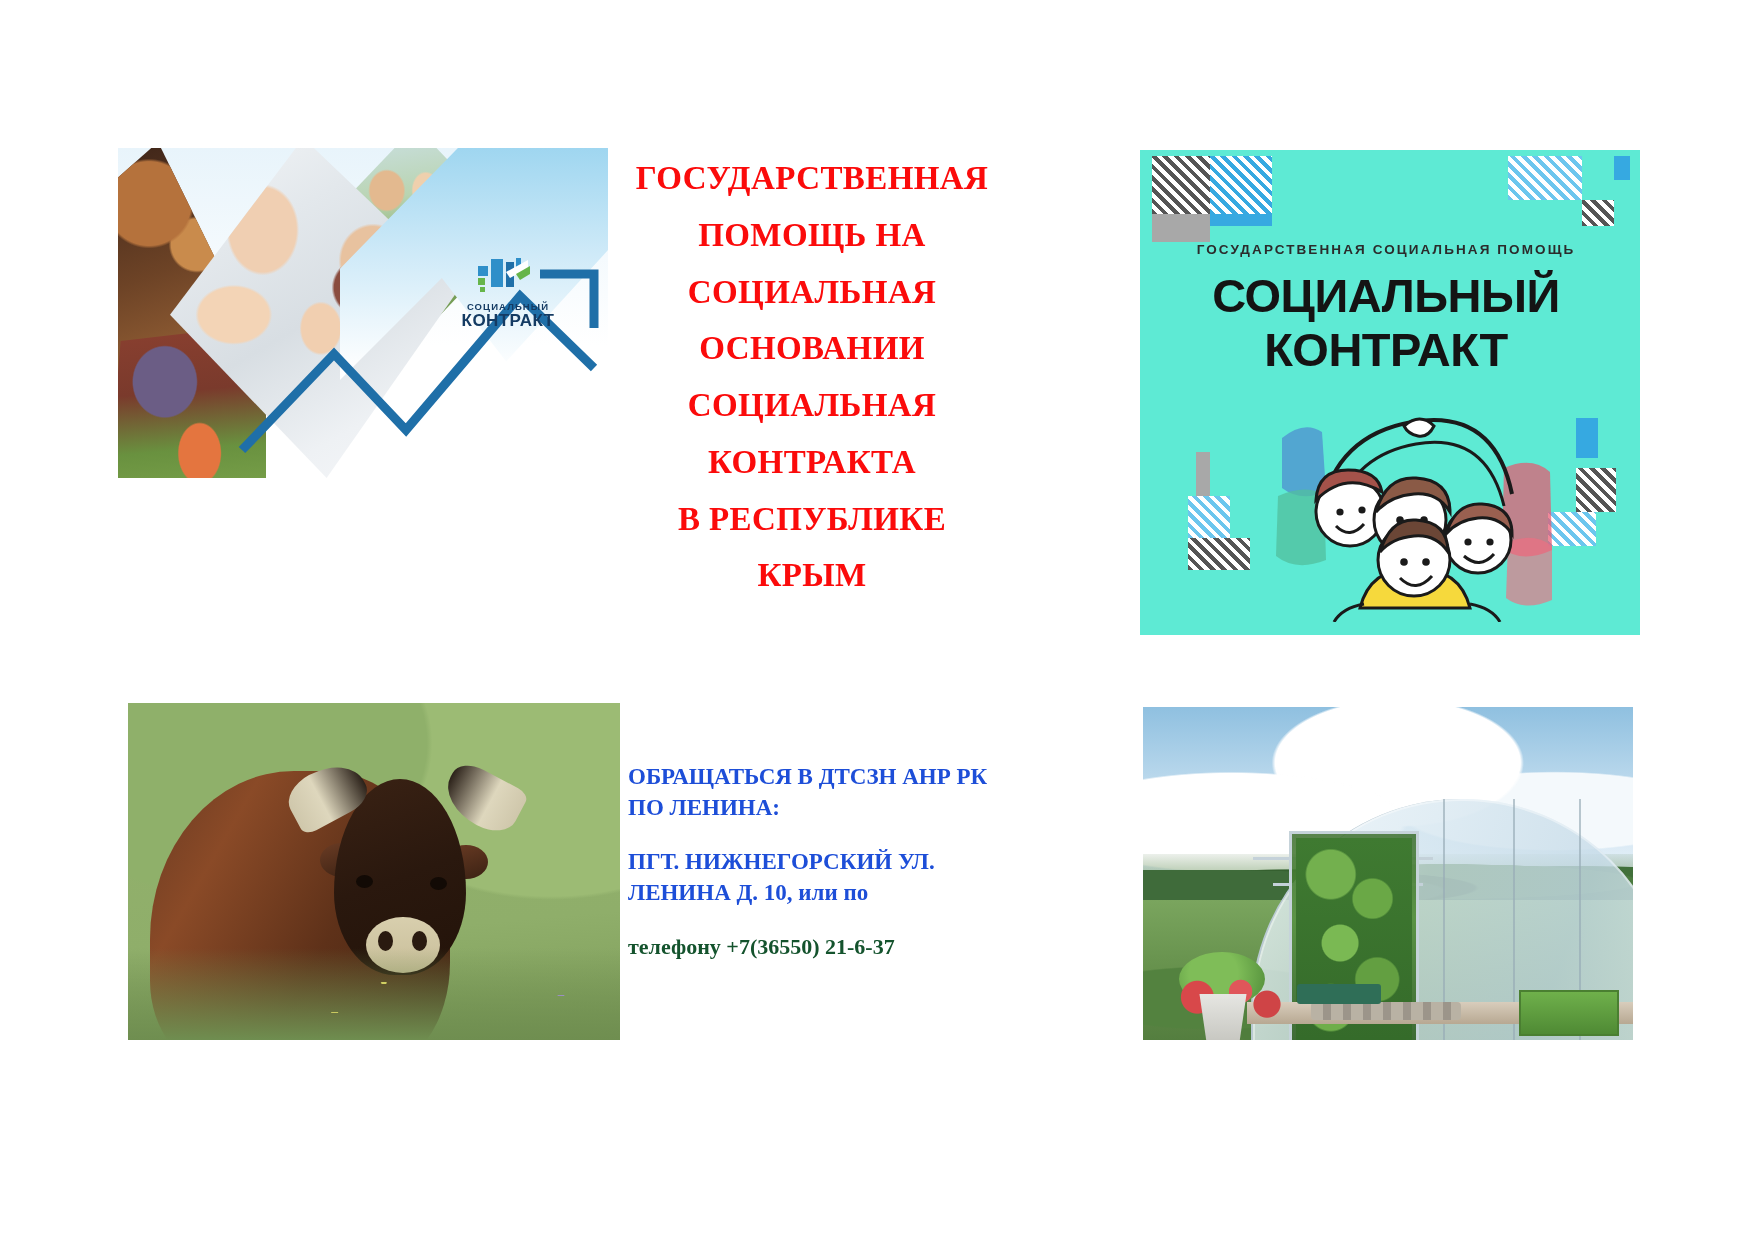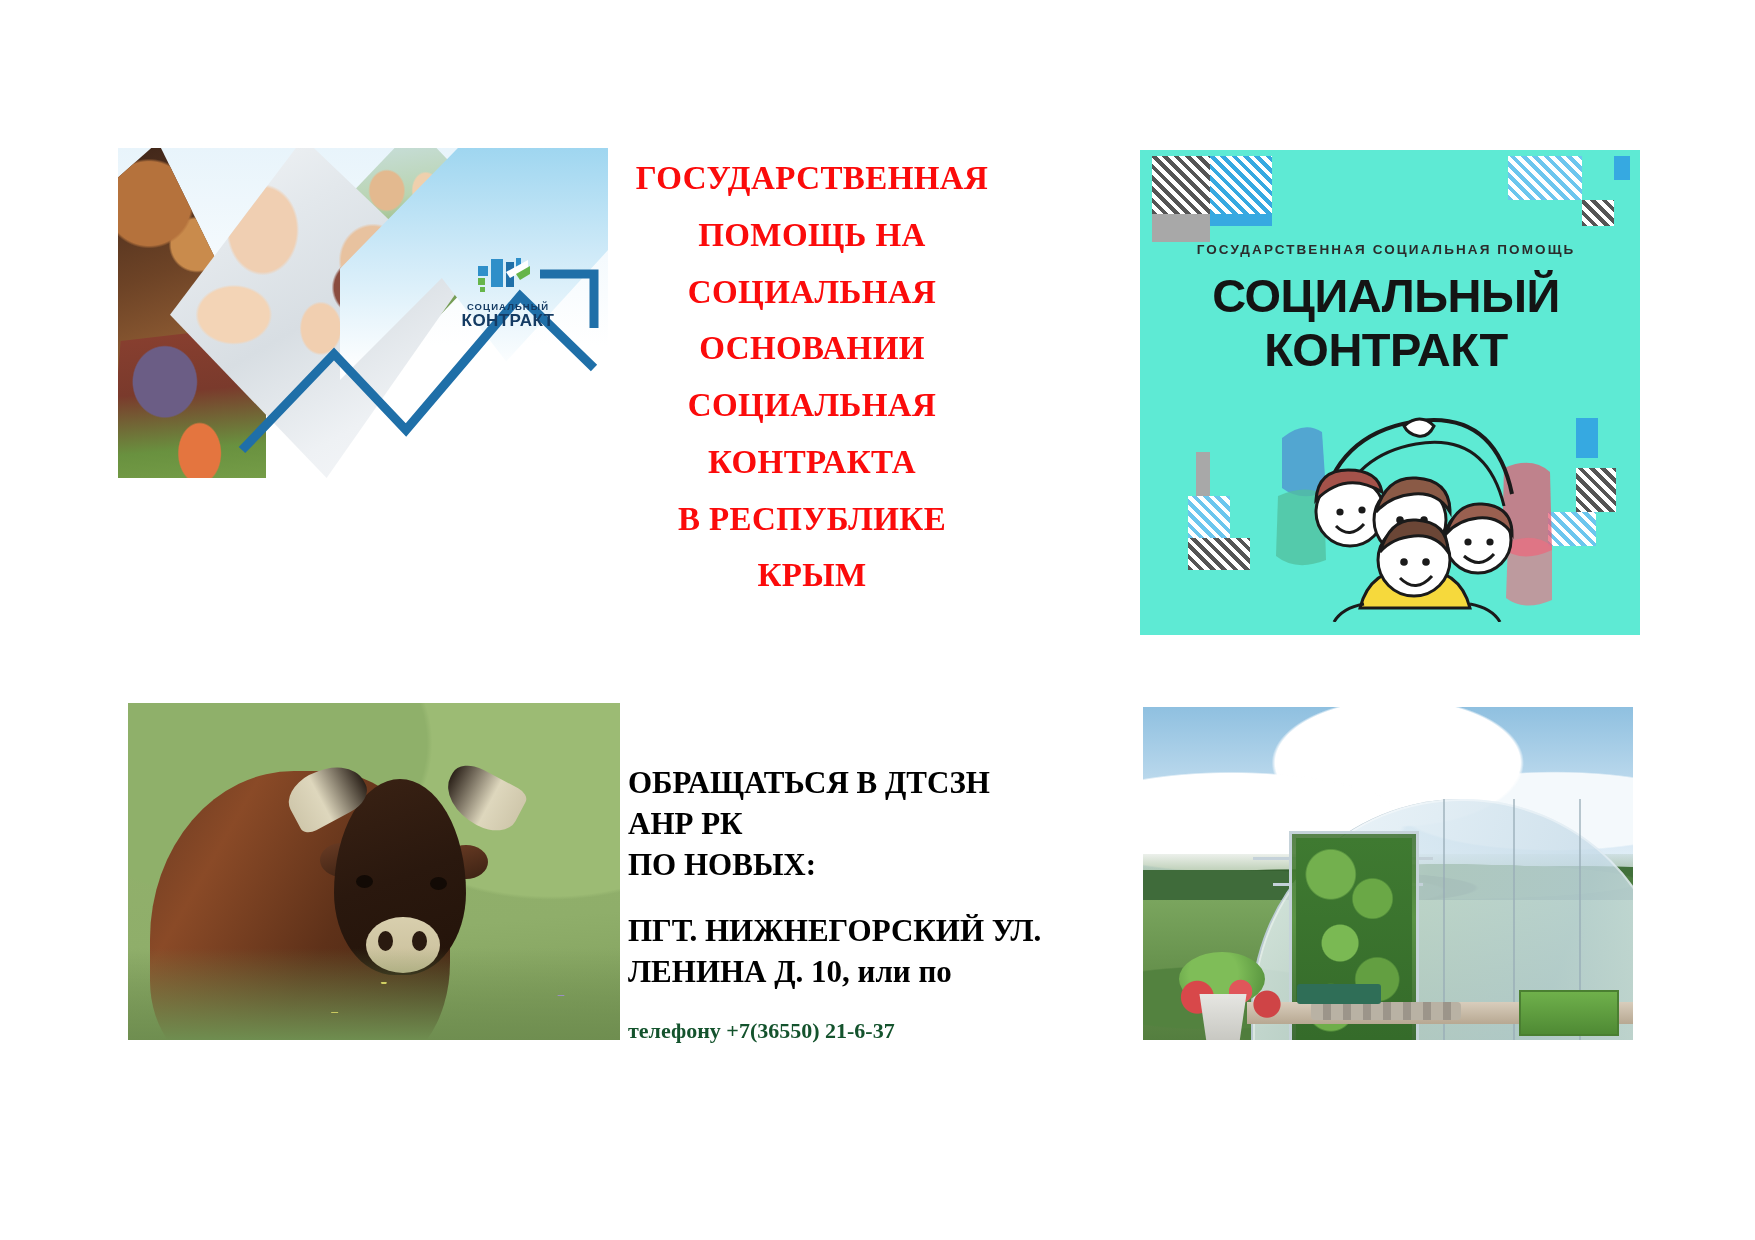--- a/index.html
+++ b/index.html
@@ -132,23 +132,23 @@
 
   
   .addr-block {
     position: absolute;
     left: 628px;
     top: 762px;
     width: 420px;
     font-family: "Liberation Serif", serif;
   }
   .addr-p {
-    font-size: 31px;
+    font-size: 23px;
     font-weight: bold;
-    color: #000000;
+    color: #1d4ed8;
     line-height: 1.33;
     margin: 0 0 24px 0;
   }
   .addr-p.phone {
     color: #14532d;
     font-size: 22px;
     margin-bottom: 0;
   }
   .addr-p .ln { display: block; }
 
@@ -410,21 +410,21 @@
     <span class="tl">ОСНОВАНИИ</span>
     <span class="tl">СОЦИАЛЬНАЯ</span>
     <span class="tl">КОНТРАКТА</span>
     <span class="tl">В РЕСПУБЛИКЕ</span>
     <span class="tl">КРЫМ</span>
   </div>
 
   <div class="addr-block">
     <p class="addr-p">
       <span class="ln">ОБРАЩАТЬСЯ В ДТСЗН АНР РК</span>
-      <span class="ln">ПО НОВЫХ:</span>
+      <span class="ln">ПО ЛЕНИНА:</span>
     </p>
     <p class="addr-p">
       <span class="ln">ПГТ. НИЖНЕГОРСКИЙ УЛ.</span>
       <span class="ln">ЛЕНИНА Д. 10, или по</span>
     </p>
     <p class="addr-p phone">телефону +7(36550) 21-6-37</p>
   </div>
 
   <div class="poster">
 

